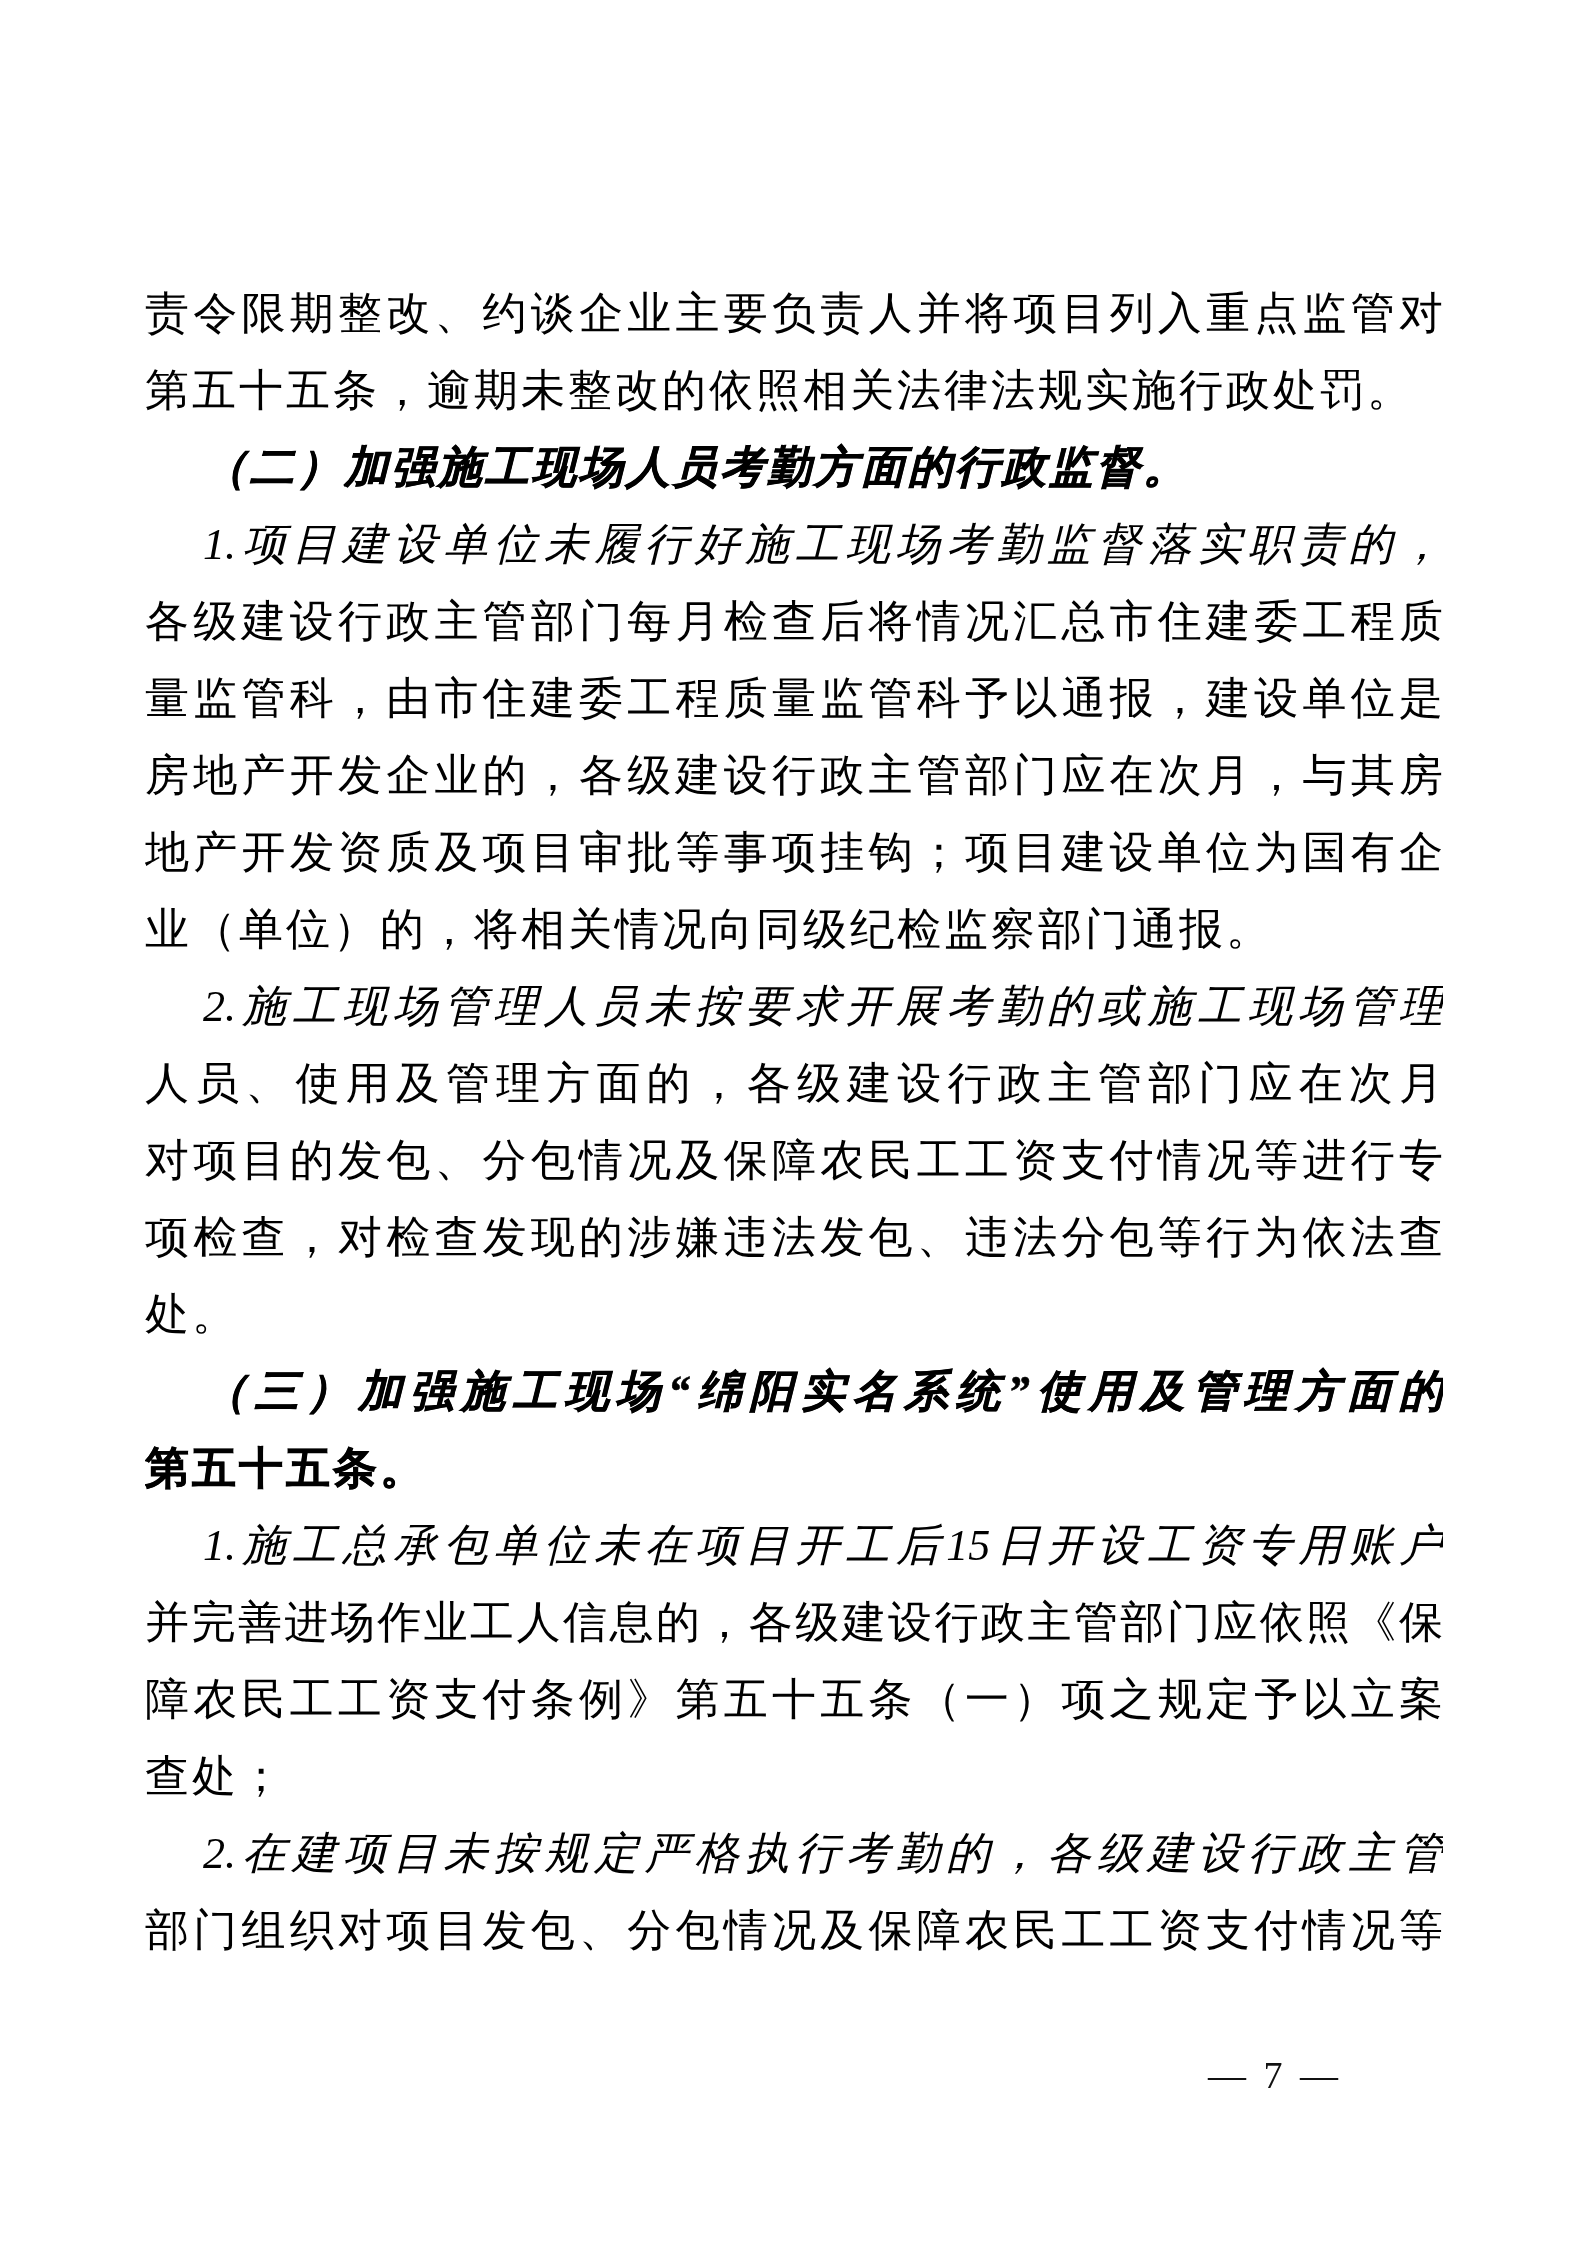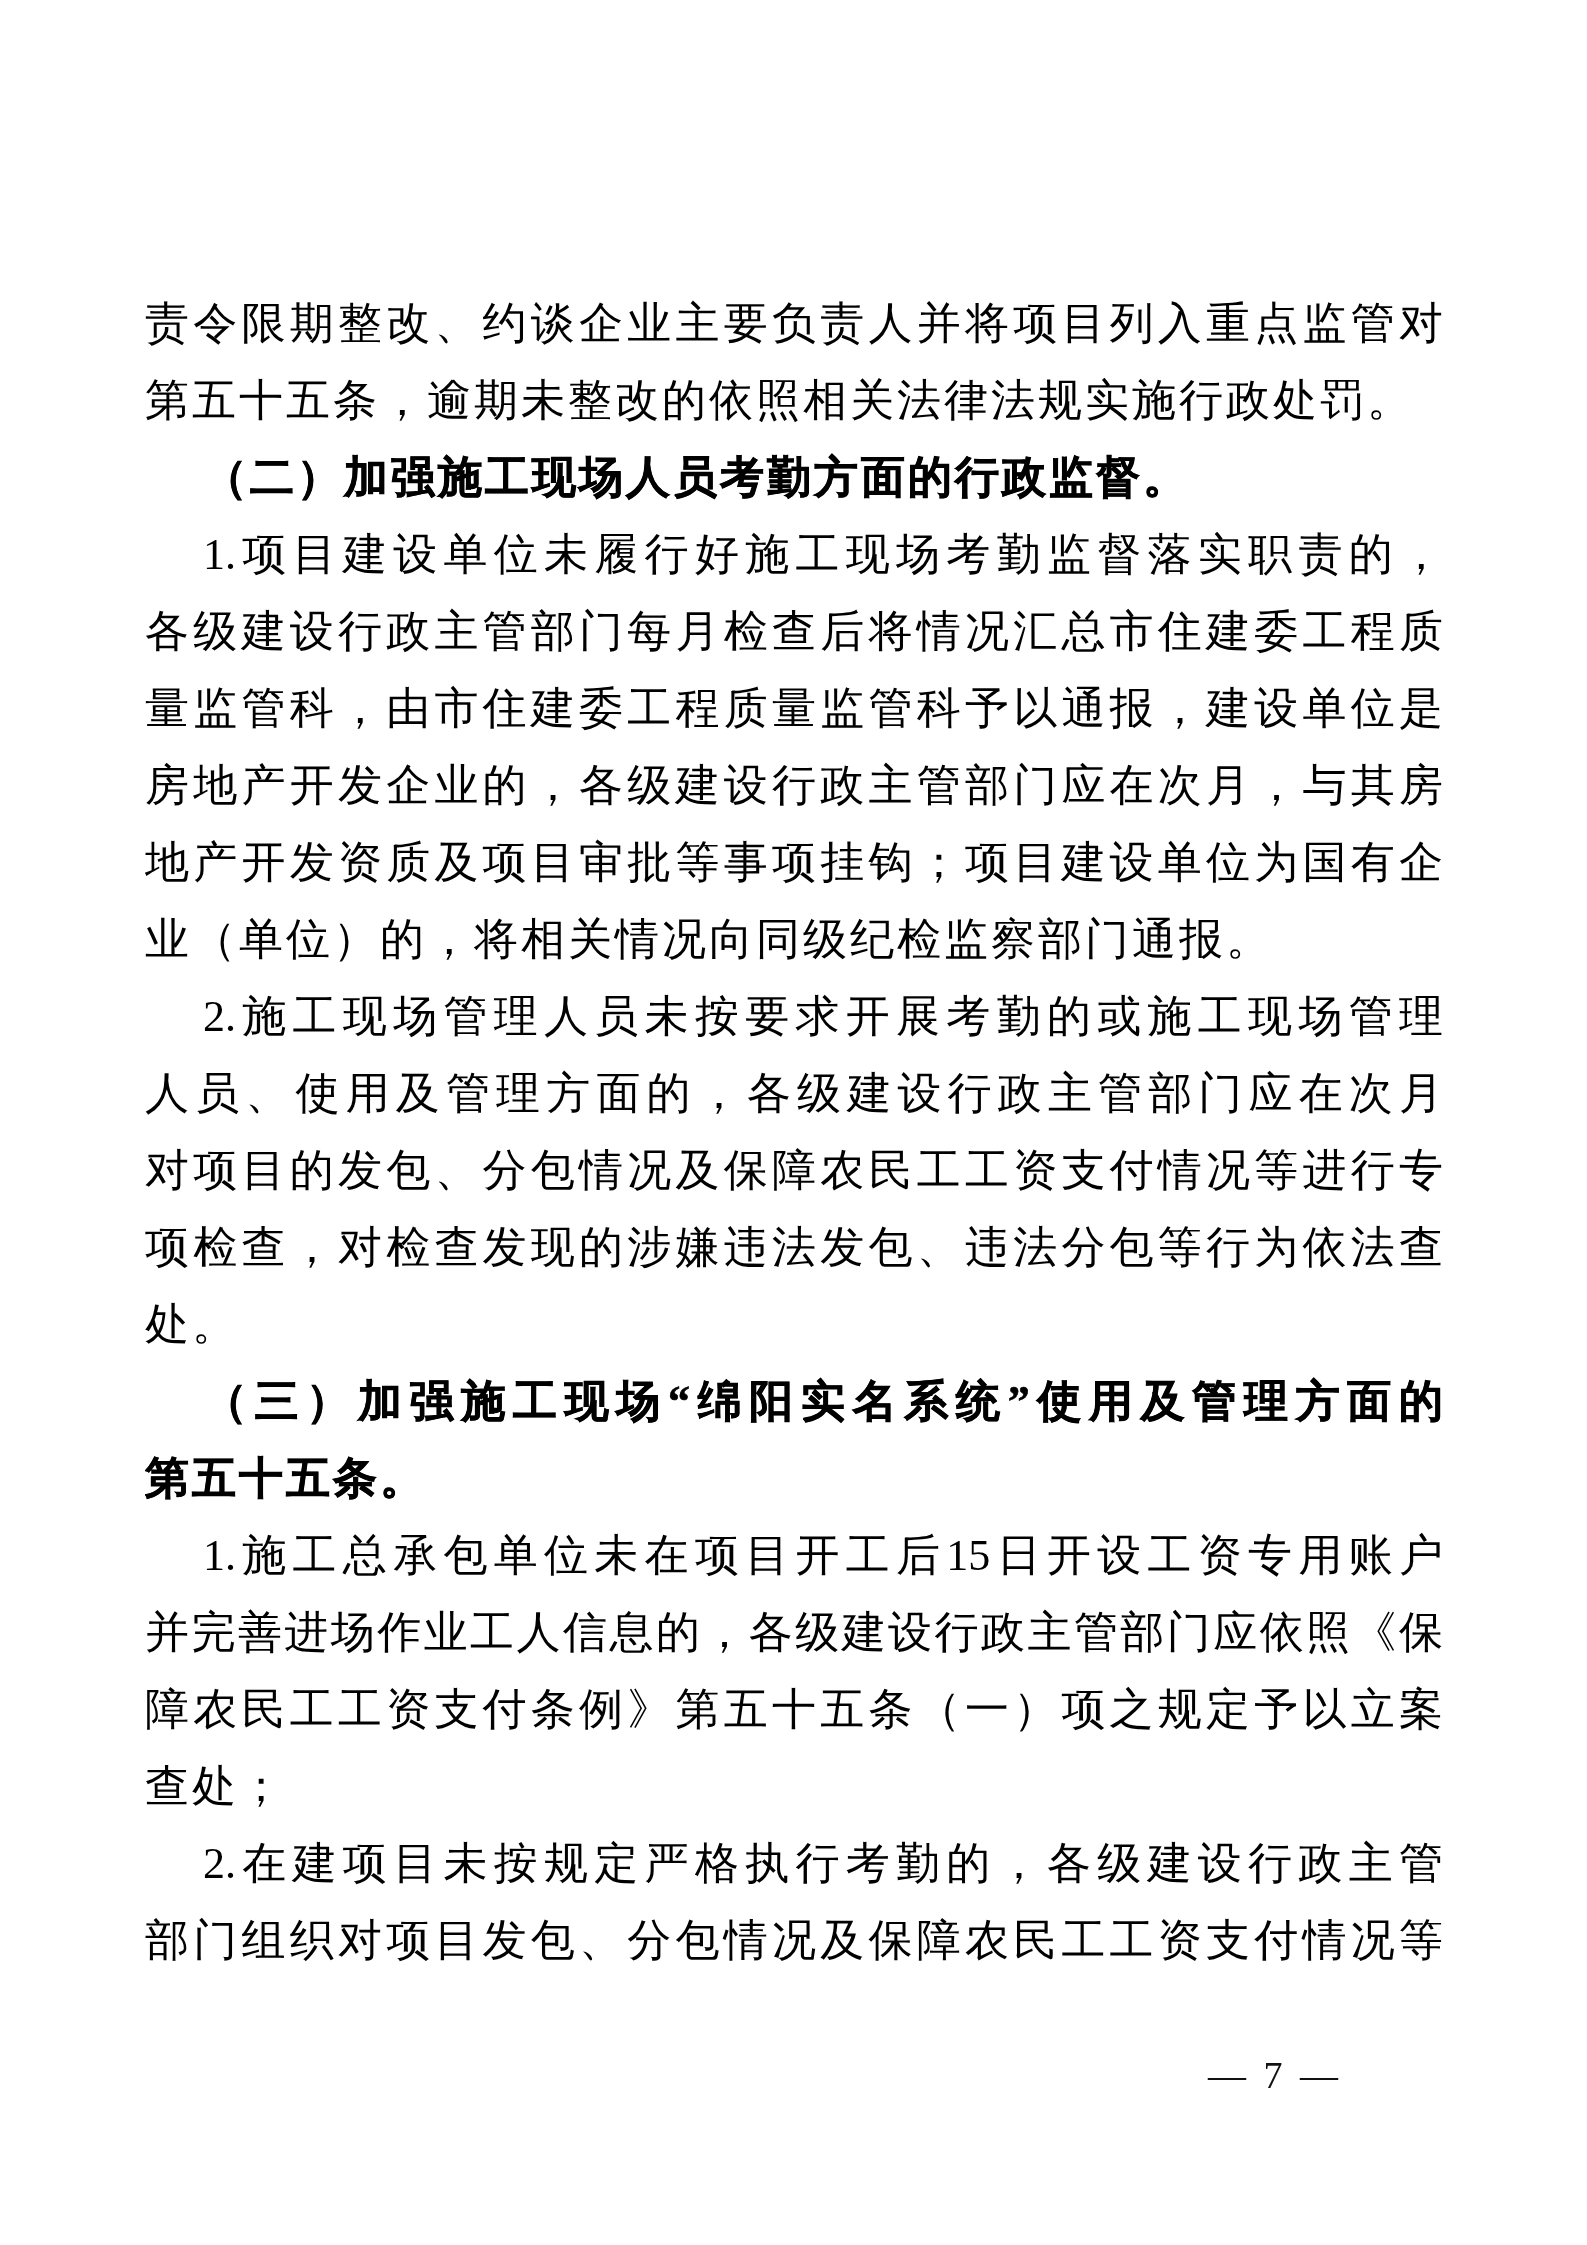--- a/index.html
+++ b/index.html
@@ -16,39 +16,40 @@
     overflow: hidden;
   }
   .page {
     position: absolute;
     inset: 0;
     background: #ffffff;
   }
   .content {
     position: absolute;
     left: 145px;
-    top: 285px;
+    top: 275px;
     width: 1298px;
   }
   .line {
     height: 77px;
     line-height: 77px;
     font-size: 44px;
     letter-spacing: 3px;
     text-align: left;
     overflow: hidden;
   }
   .line.fill {
     letter-spacing: 0;
     text-align: justify;
     text-align-last: justify;
     text-justify: inter-character;
   }
   .line.indent {
     text-indent: 58px;
+    font-style: italic;
   }
   .line.bold {
     font-weight: bold;
     -webkit-text-stroke: 0.6px #000;
   }
   .page-number {
     position: absolute;
     left: 1130px;
     top: 2040px;
     width: 290px;

